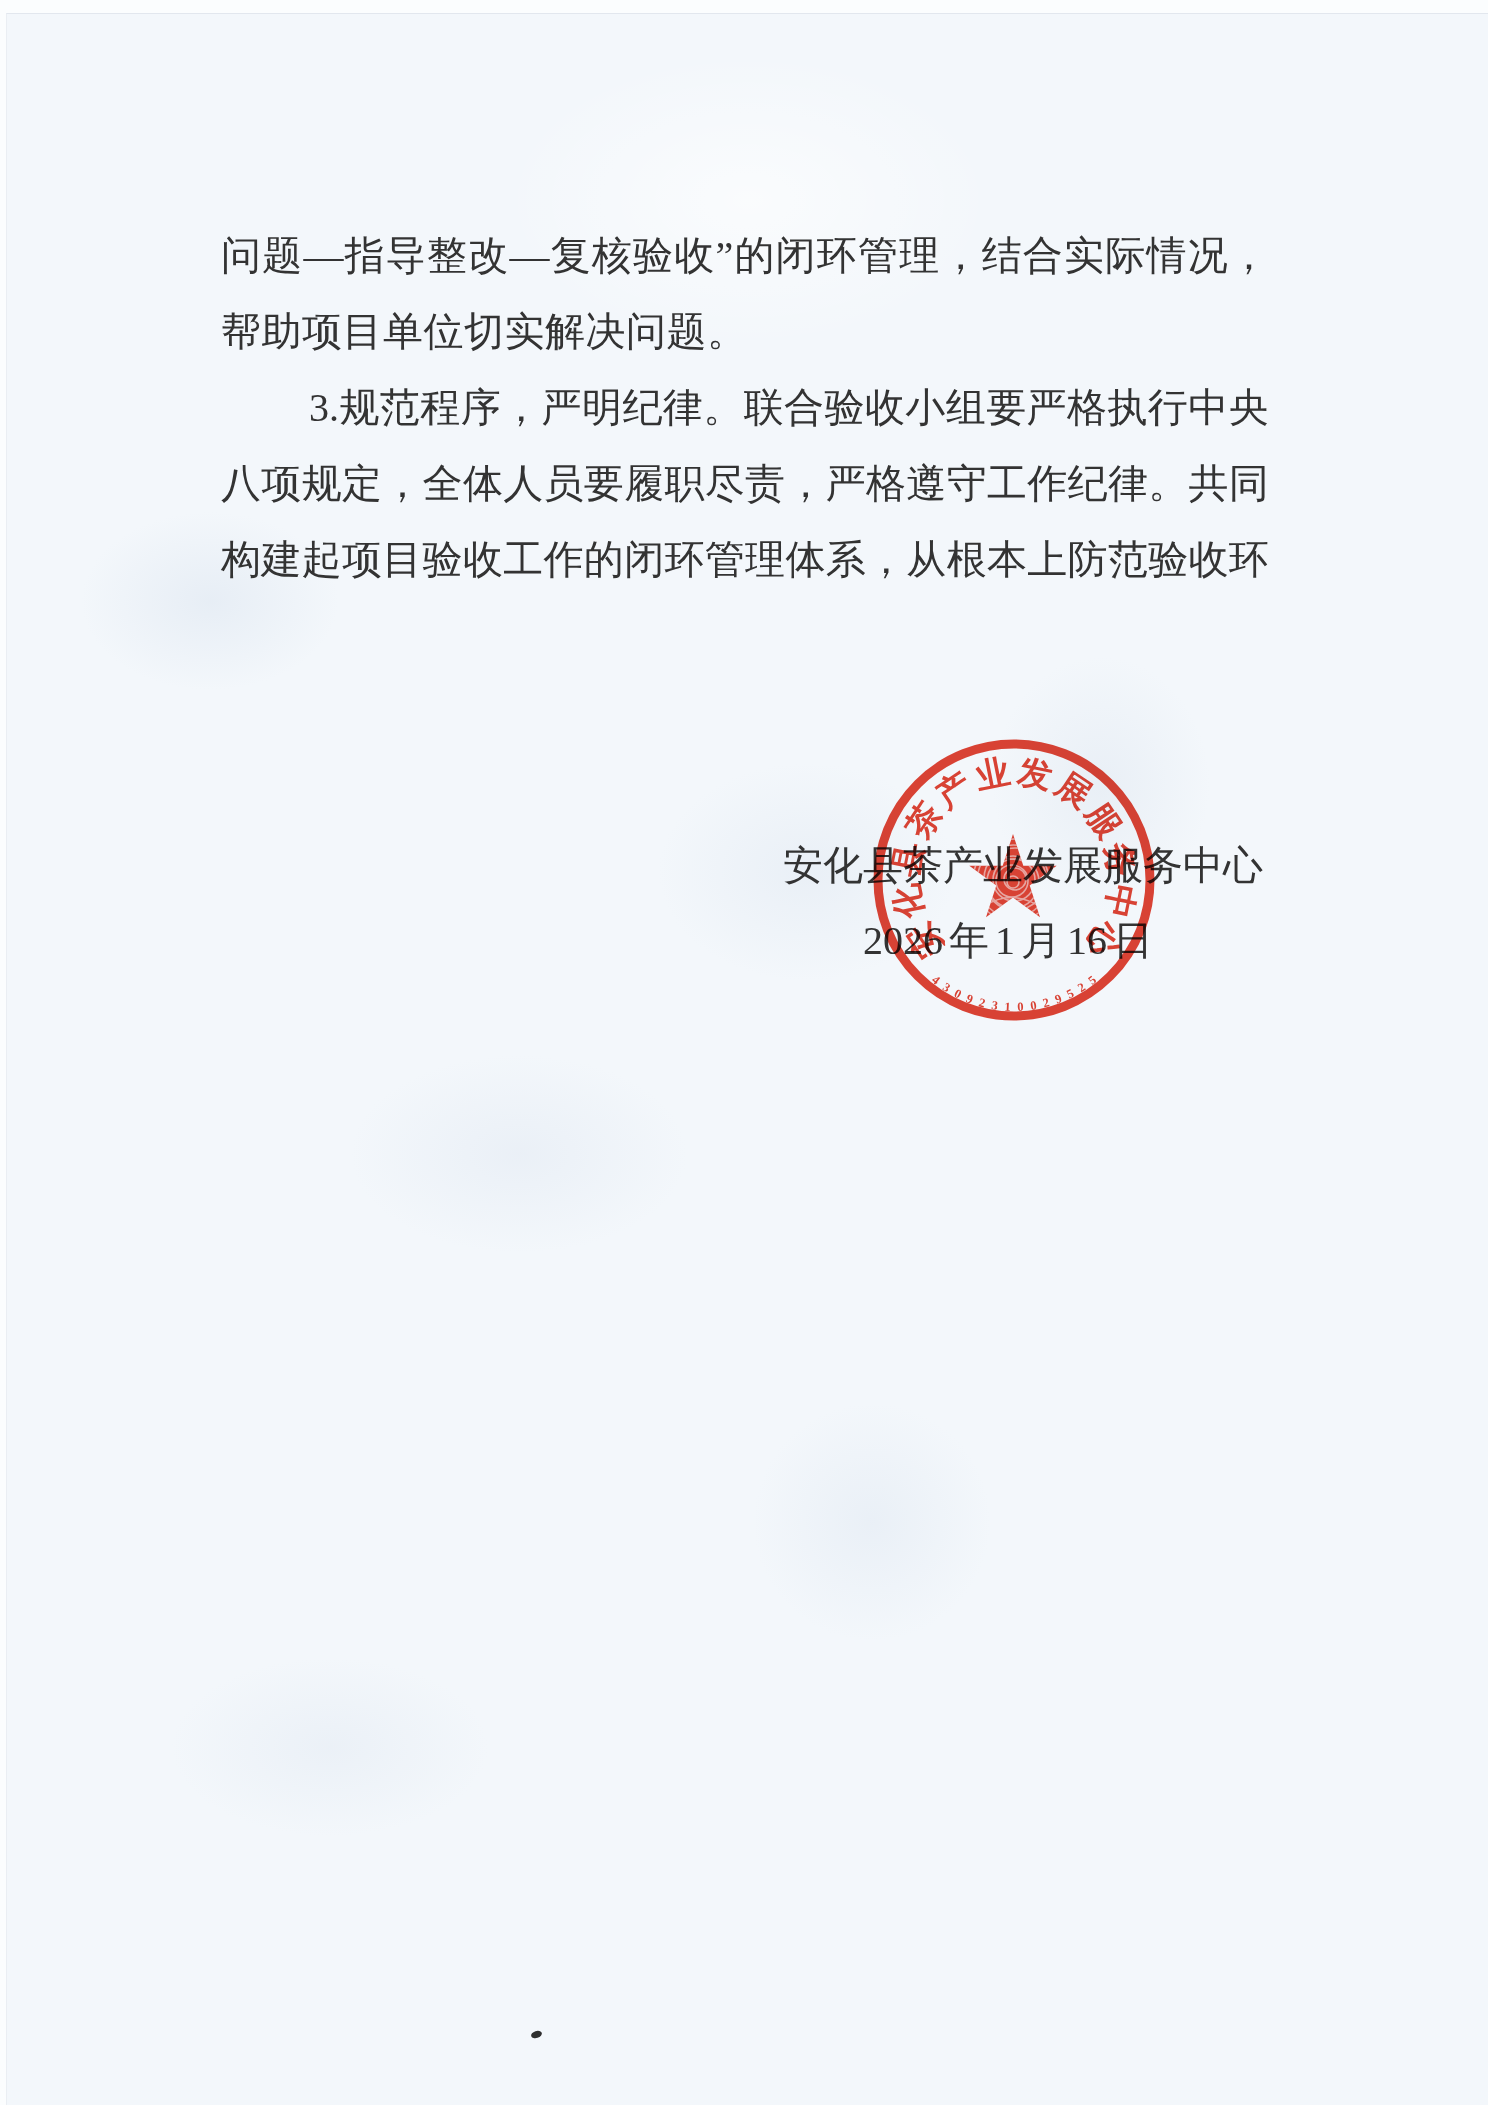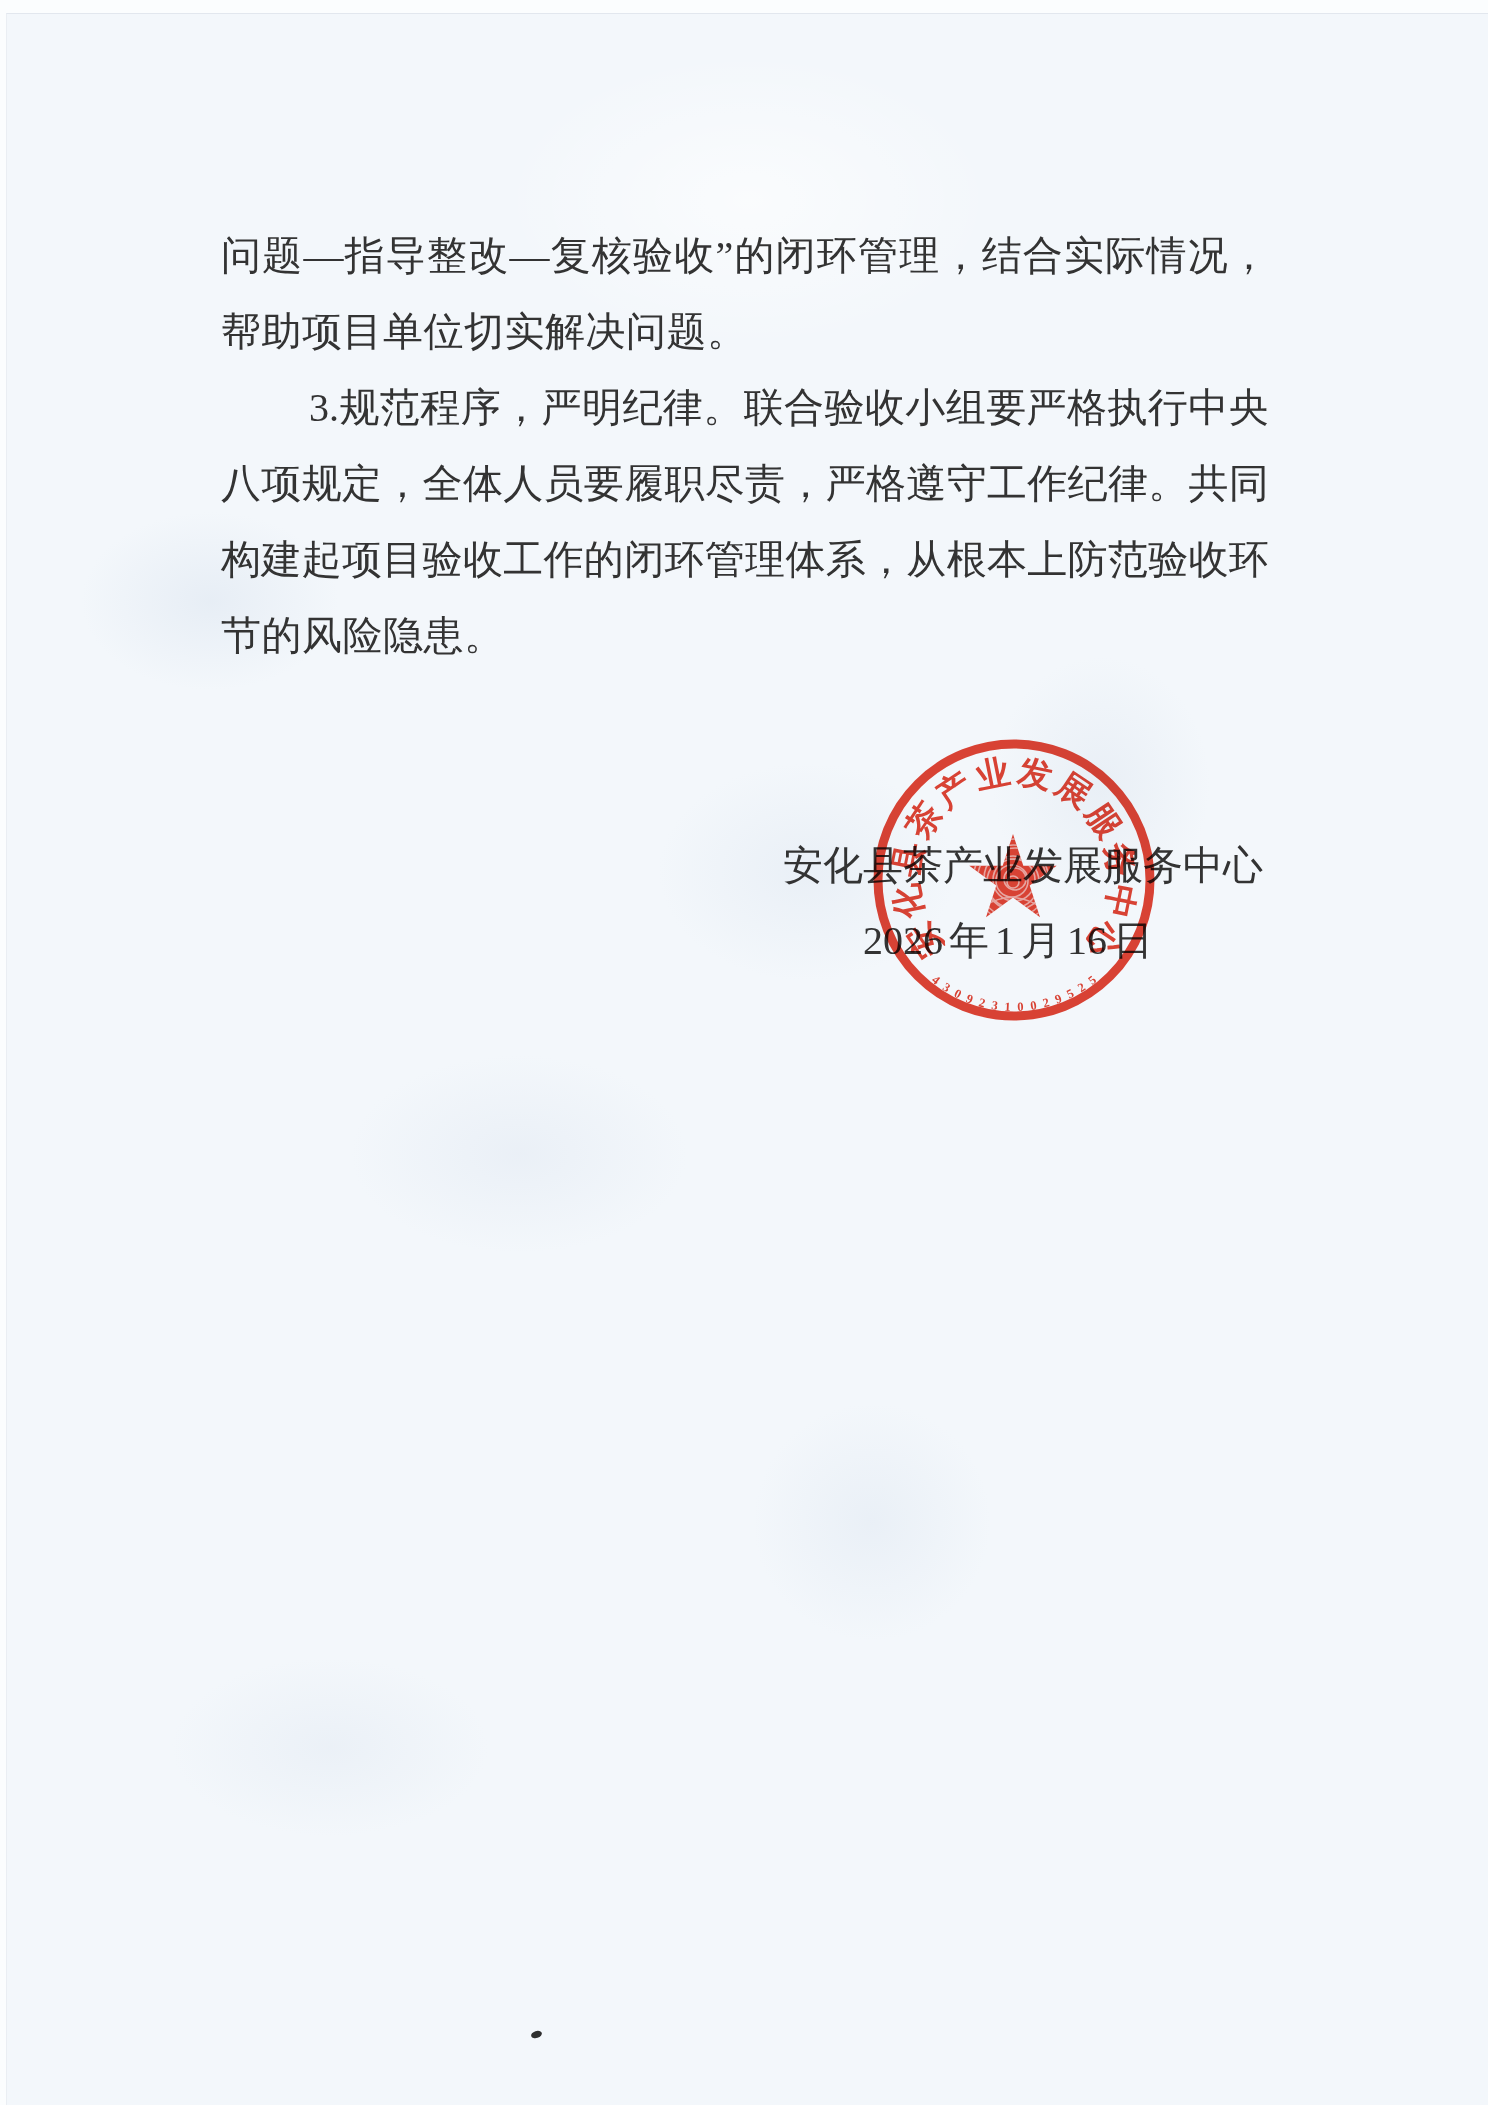--- a/index.html
+++ b/index.html
@@ -126,21 +126,20 @@
 
 <div class="page">
   <div class="paper">
 
     <main class="body-text">
       <p class="jline fill"><span>问</span><span>题</span><span>—</span><span>指</span><span>导</span><span>整</span><span>改</span><span>—</span><span>复</span><span>核</span><span>验</span><span>收</span><span>”</span><span>的</span><span>闭</span><span>环</span><span>管</span><span>理</span><span>，</span><span>结</span><span>合</span><span>实</span><span>际</span><span>情</span><span>况</span><span>，</span></p>
       <p class="jline short">帮助项目单位切实解决问题。</p>
       <p class="jline fill indent"><span>3.</span><span>规</span><span>范</span><span>程</span><span>序</span><span>，</span><span>严</span><span>明</span><span>纪</span><span>律</span><span>。</span><span>联</span><span>合</span><span>验</span><span>收</span><span>小</span><span>组</span><span>要</span><span>严</span><span>格</span><span>执</span><span>行</span><span>中</span><span>央</span></p>
       <p class="jline fill"><span>八</span><span>项</span><span>规</span><span>定</span><span>，</span><span>全</span><span>体</span><span>人</span><span>员</span><span>要</span><span>履</span><span>职</span><span>尽</span><span>责</span><span>，</span><span>严</span><span>格</span><span>遵</span><span>守</span><span>工</span><span>作</span><span>纪</span><span>律</span><span>。</span><span>共</span><span>同</span></p>
       <p class="jline fill"><span>构</span><span>建</span><span>起</span><span>项</span><span>目</span><span>验</span><span>收</span><span>工</span><span>作</span><span>的</span><span>闭</span><span>环</span><span>管</span><span>理</span><span>体</span><span>系</span><span>，</span><span>从</span><span>根</span><span>本</span><span>上</span><span>防</span><span>范</span><span>验</span><span>收</span><span>环</span></p>
-      <p class="jline short">节的风险隐患。</p>
     </main>
 
     <div class="sig-org">安化县茶产业发展服务中心</div>
     <div class="sig-date">2026 年 1 月 16 日</div>
 
     <svg class="seal" viewBox="0 0 300 300">
       <defs>
         <clipPath id="starClip">
           <path d="M 149,104 L 159.3,135.8 L 192.7,135.8 L 165.7,155.4 L 176,187.2 L 149,167.6 L 122,187.2 L 132.3,155.4 L 105.3,135.8 L 138.7,135.8 Z"></path>
         </clipPath>

